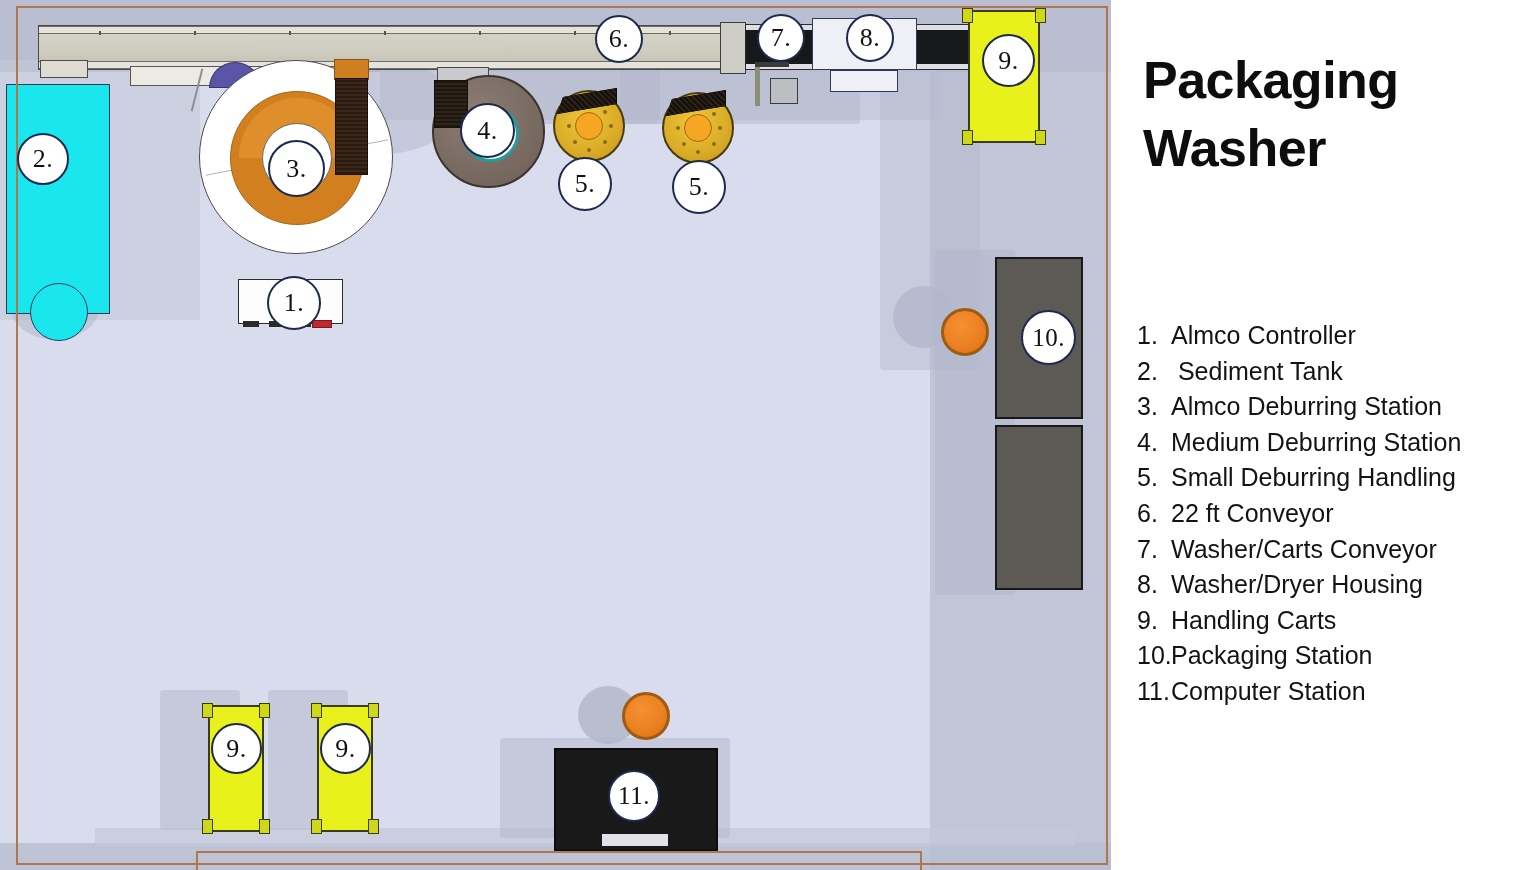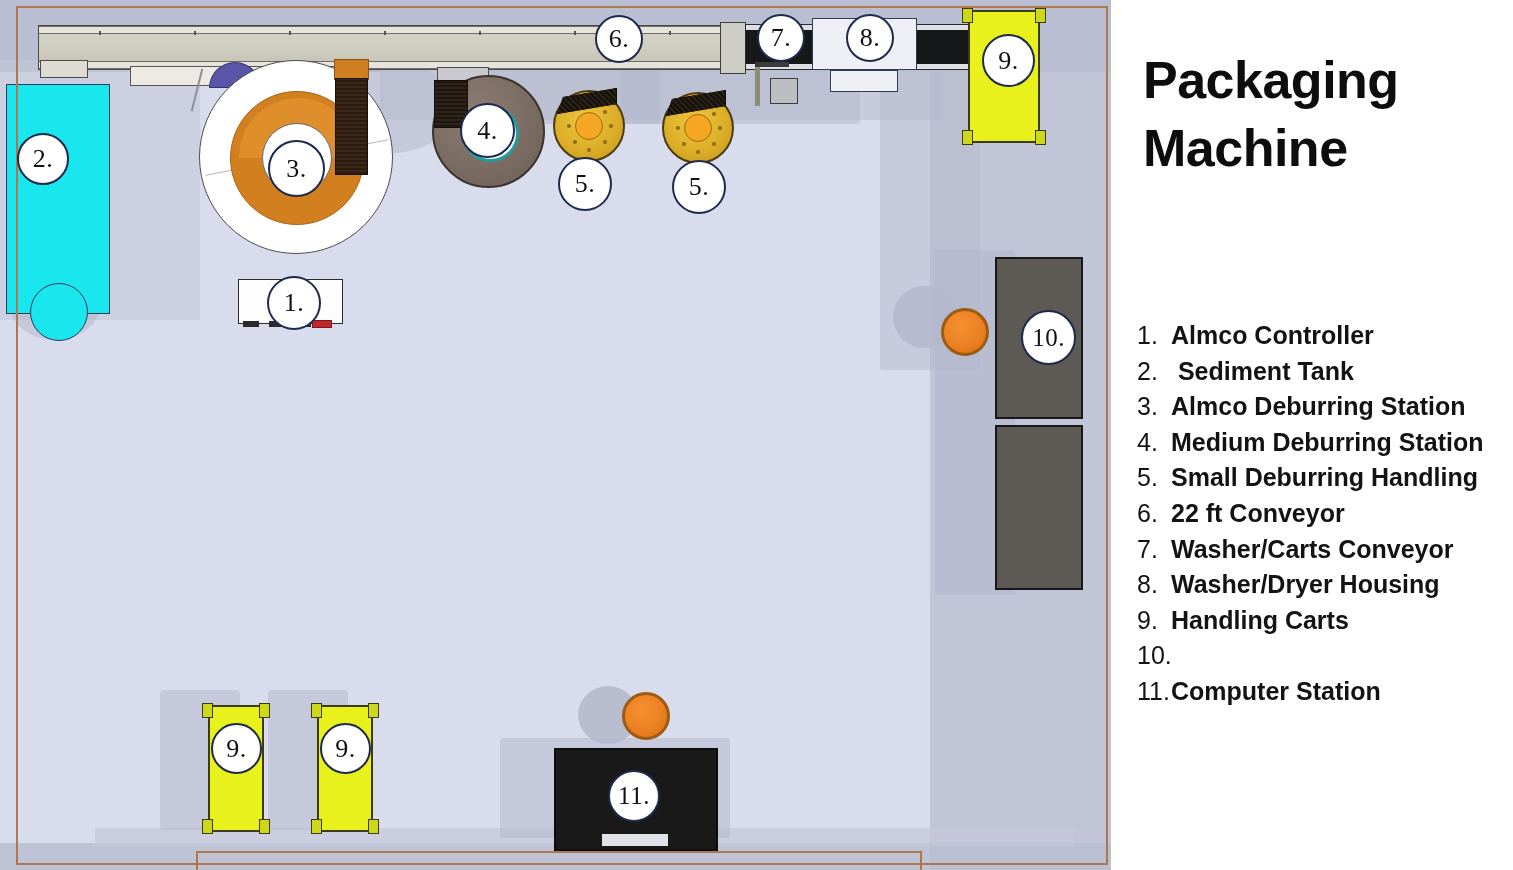--- a/index.html
+++ b/index.html
@@ -233,21 +233,21 @@
     font-family:"Liberation Sans", sans-serif;
     letter-spacing:-0.5px;
   }
   #legend-list{
     position:absolute;left:14px;top:318px;width:390px;
     font-size:25px;line-height:35.6px;color:#131313;
     font-family:"Liberation Sans", sans-serif;
   }
   .legend-row{display:flex;align-items:baseline;white-space:pre;}
   .legend-num{display:inline-block;width:46px;text-align:left;padding-left:12px;box-sizing:border-box;}
-  .legend-label{display:inline-block;font-weight:bold;}
+  .legend-label{display:inline-block;}
 </style>
 </head>
 <body>
 
 <div id="root">
 
   <div id="diagram">
 
     <div class="floorband" style="left:0;top:0;width:1111px;height:72px;"></div>
     <div class="floorband soft" style="left:380px;top:40px;width:560px;height:80px;opacity:.85;"></div>
@@ -419,21 +419,21 @@
     <div class="callout wide" style="left:608px;top:770px;width:52px;height:52px;">
       <span>11.</span>
     </div>
 
   </div>
 
   <div id="legend-panel">
 
     <div id="legend-title">
       <div>Packaging</div>
-      <div>Machine</div>
+      <div>Washer</div>
     </div>
 
     <div id="legend-list">
       <div class="legend-row">
         <span class="legend-num">1.</span>
         <span class="legend-label">Almco Controller</span>
       </div>
       <div class="legend-row">
         <span class="legend-num">2.</span>
         <span class="legend-label"> Sediment Tank</span>
@@ -461,20 +461,21 @@
       <div class="legend-row">
         <span class="legend-num">8.</span>
         <span class="legend-label">Washer/Dryer Housing</span>
       </div>
       <div class="legend-row">
         <span class="legend-num">9.</span>
         <span class="legend-label">Handling Carts</span>
       </div>
       <div class="legend-row">
         <span class="legend-num">10.</span>
+        <span class="legend-label">Packaging Station</span>
       </div>
       <div class="legend-row">
         <span class="legend-num">11.</span>
         <span class="legend-label">Computer Station</span>
       </div>
     </div>
 
   </div>
 
 </div>

